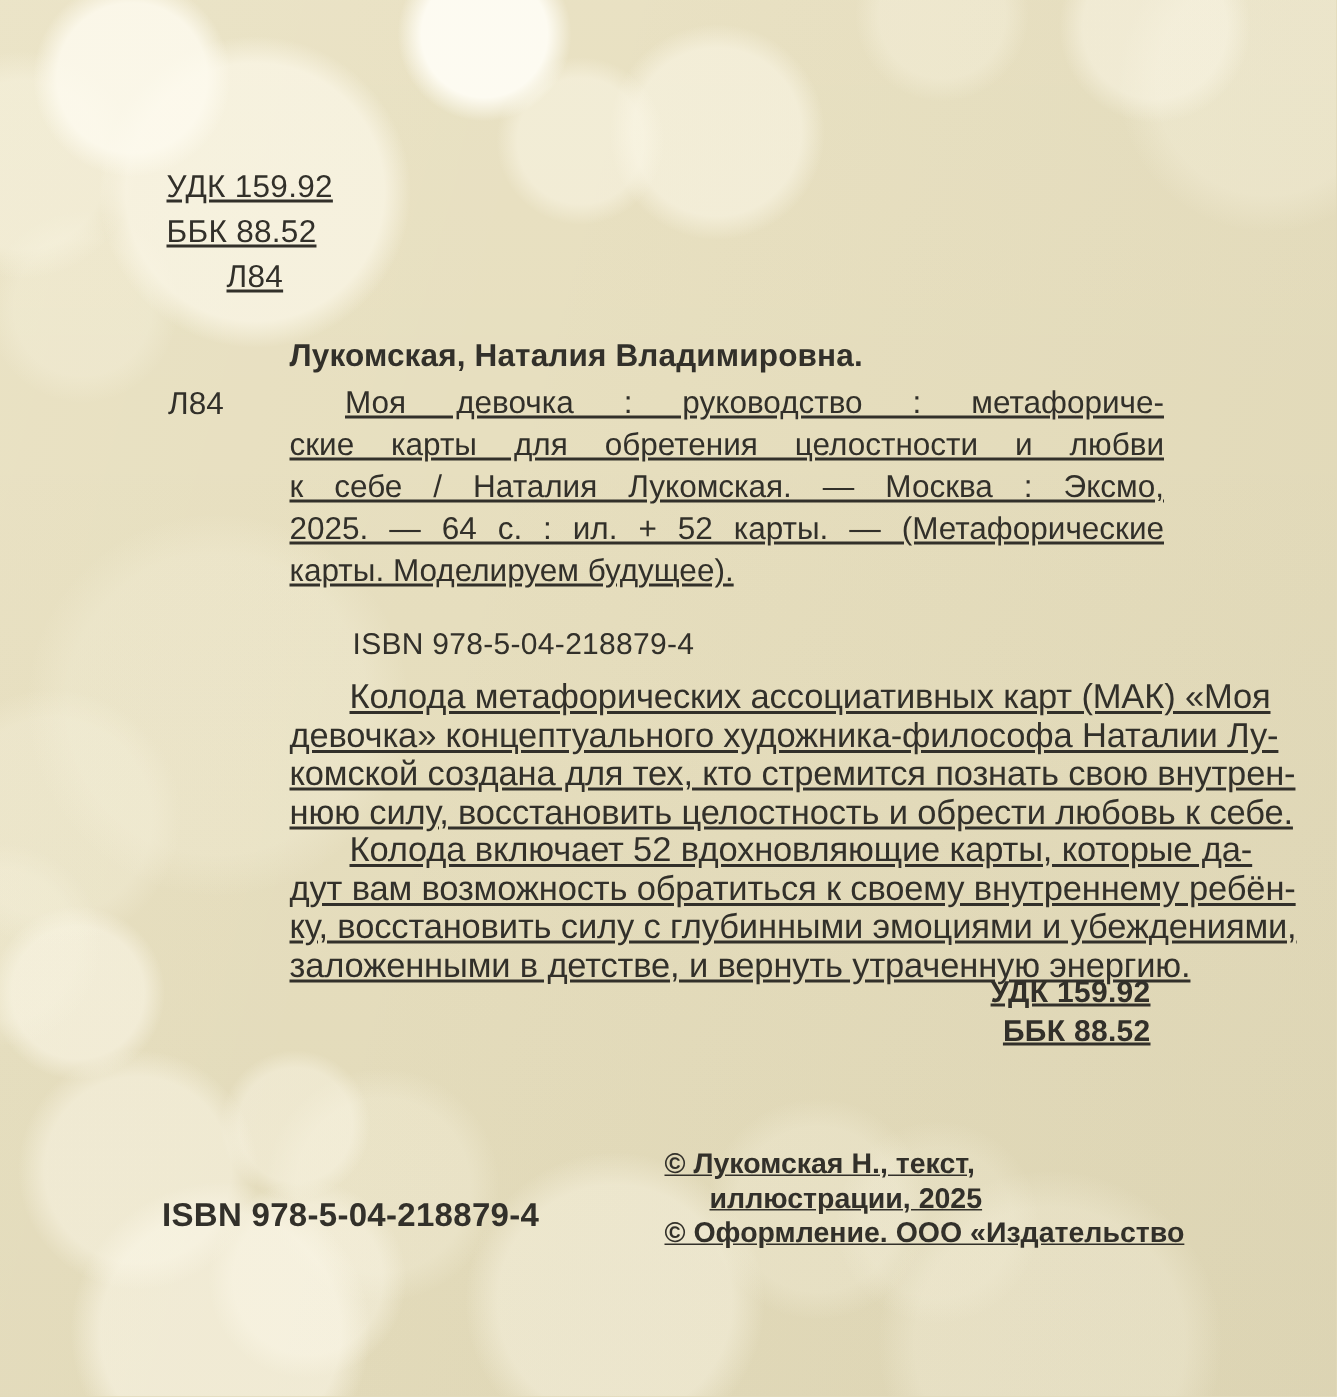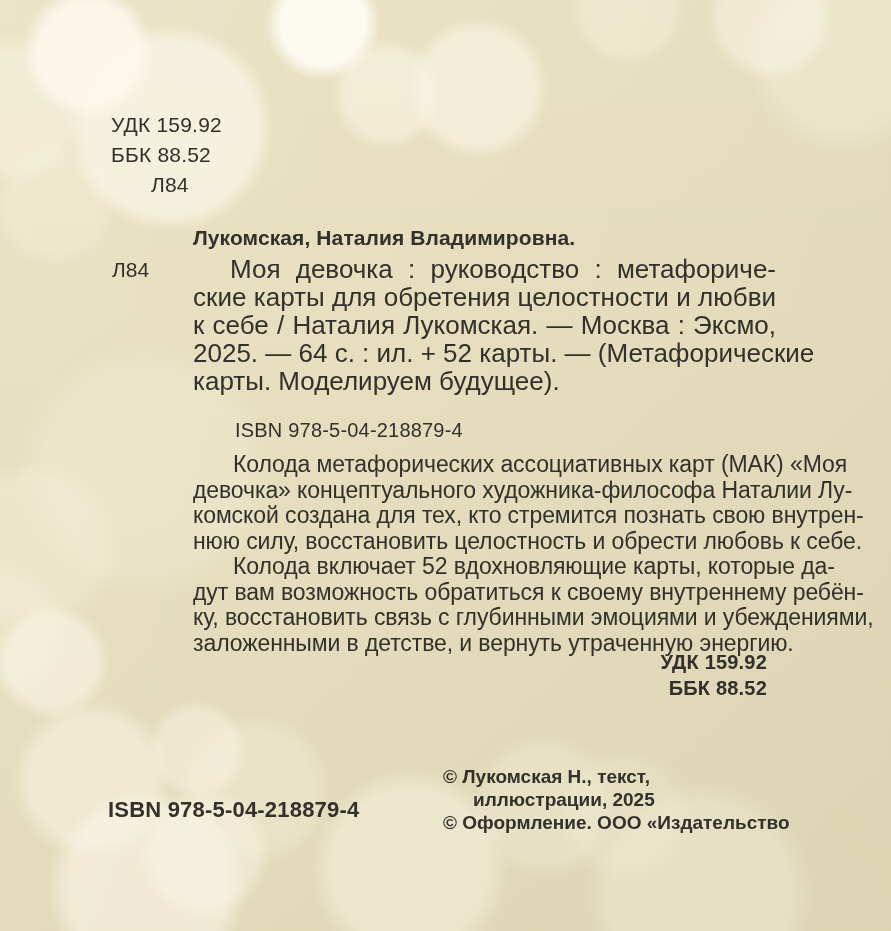--- a/index.html
+++ b/index.html
@@ -47,31 +47,31 @@
       radial-gradient(circle at 205px 853px, rgba(251,247,232,0.45) 0 50px, rgba(251,247,232,0) 66px),
       radial-gradient(circle at 255px 790px, rgba(249,245,227,0.30) 0 58px, rgba(249,245,227,0) 78px),
       radial-gradient(circle at 410px 868px, rgba(250,246,230,0.45) 0 78px, rgba(250,246,230,0) 100px),
       radial-gradient(circle at 545px 806px, rgba(249,245,227,0.28) 0 55px, rgba(249,245,227,0) 74px),
       radial-gradient(circle at 625px 815px, rgba(249,245,227,0.20) 0 50px, rgba(249,245,227,0) 68px),
       radial-gradient(circle at 700px 895px, rgba(249,245,227,0.30) 0 90px, rgba(249,245,227,0) 115px);
   }
   .layer { position: absolute; }
 
   
-  .jline { white-space: nowrap; }
+  .jline { white-space: nowrap; text-decoration: underline; }
   .justify .jline { text-align: justify; text-align-last: justify; }
   .justify .jline.last { text-align: right; text-align-last: left; }
   .justify.justify-last .jline.last { text-align: justify; text-align-last: justify; }
 
   .catalog-head { left: 111px; top: 110px; font-size: 21px; line-height: 30px; letter-spacing: 0.2px; }
   .catalog-head .jline:nth-child(3) { padding-left: 40px; }
 
   .card-heading { left: 193px; top: 226px; font-size: 21px; font-weight: 700; letter-spacing: 0.1px; }
   .card-code    { left: 112px; top: 258px; font-size: 21px; }
-  .card-lines   { left: 193px; top: 255px; width: 583px; font-size: 26px; line-height: 28px; }
+  .card-lines   { left: 193px; top: 255px; width: 583px; font-size: 21px; line-height: 28px; }
   .card-lines .jline.first { text-indent: 37px; }
 
   .isbn-mid { left: 235px; top: 419px; font-size: 20px; letter-spacing: 0.2px; }
 
   .annotation { left: 193px; top: 452px; width: 583px; font-size: 23px; line-height: 25.5px; letter-spacing: -0.1px; }
   .annotation .para .jline.first { text-indent: 40px; }
 
   .catalog-foot { left: 193px; top: 649px; width: 574px; text-align: right; font-size: 20px; font-weight: 700; line-height: 26px; letter-spacing: 0.2px; }
 
   .copyright { left: 443px; top: 765px; font-size: 19px; font-weight: 700; line-height: 23px; }
@@ -110,21 +110,21 @@
   <div class="layer annotation">
     <div class="para justify justify-last">
         <div class="jline first">Колода метафорических ассоциативных карт (МАК) «Моя</div>
         <div class="jline">девочка» концептуального художника-философа Наталии Лу-</div>
         <div class="jline">комской создана для тех, кто стремится познать свою внутрен-</div>
         <div class="jline last">нюю силу, восстановить целостность и обрести любовь к себе.</div>
       </div>
     <div class="para justify">
         <div class="jline first">Колода включает 52 вдохновляющие карты, которые да-</div>
         <div class="jline">дут вам возможность обратиться к своему внутреннему ребён-</div>
-        <div class="jline">ку, восстановить связь с глубинными эмоциями и убеждениями,</div>
+        <div class="jline">ку, восстановить силу с глубинными эмоциями и убеждениями,</div>
         <div class="jline last">заложенными в детстве, и вернуть утраченную энергию.</div>
       </div>
   </div>
 
   <div class="layer catalog-foot">
       <div class="jline first">УДК 159.92</div>
       <div class="jline last">ББК 88.52</div>
     </div>
 
   <div class="layer copyright">

